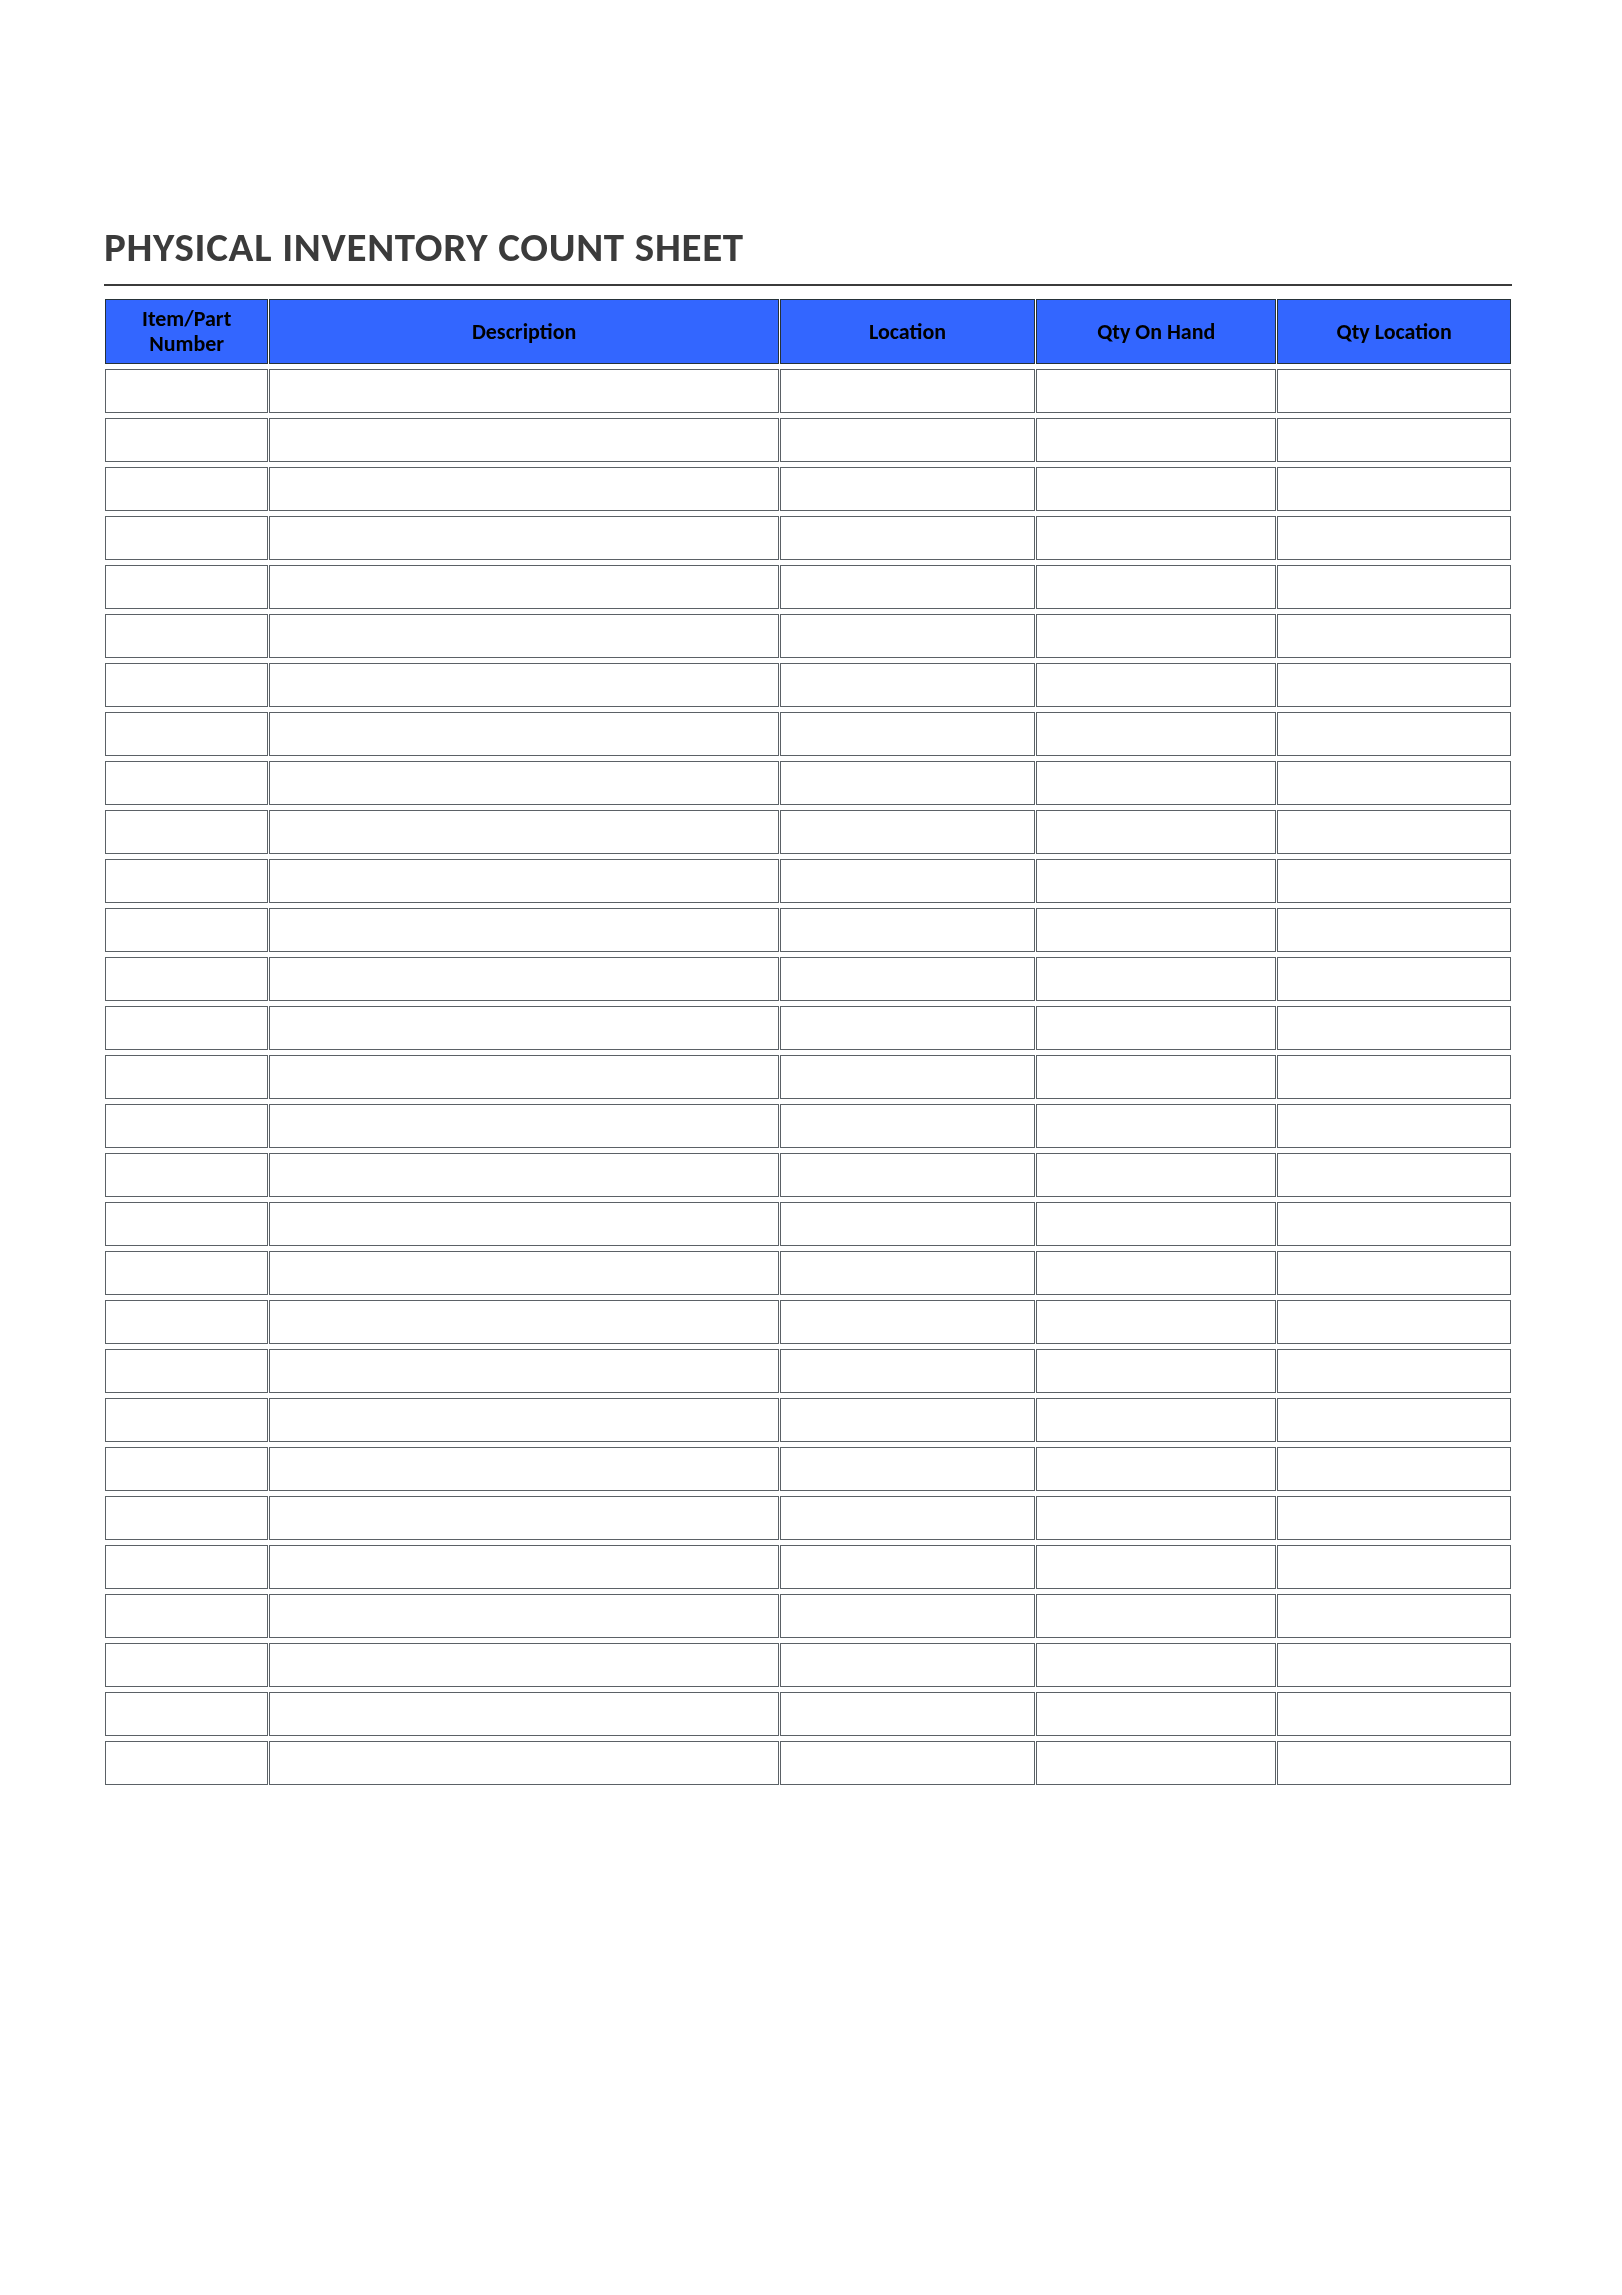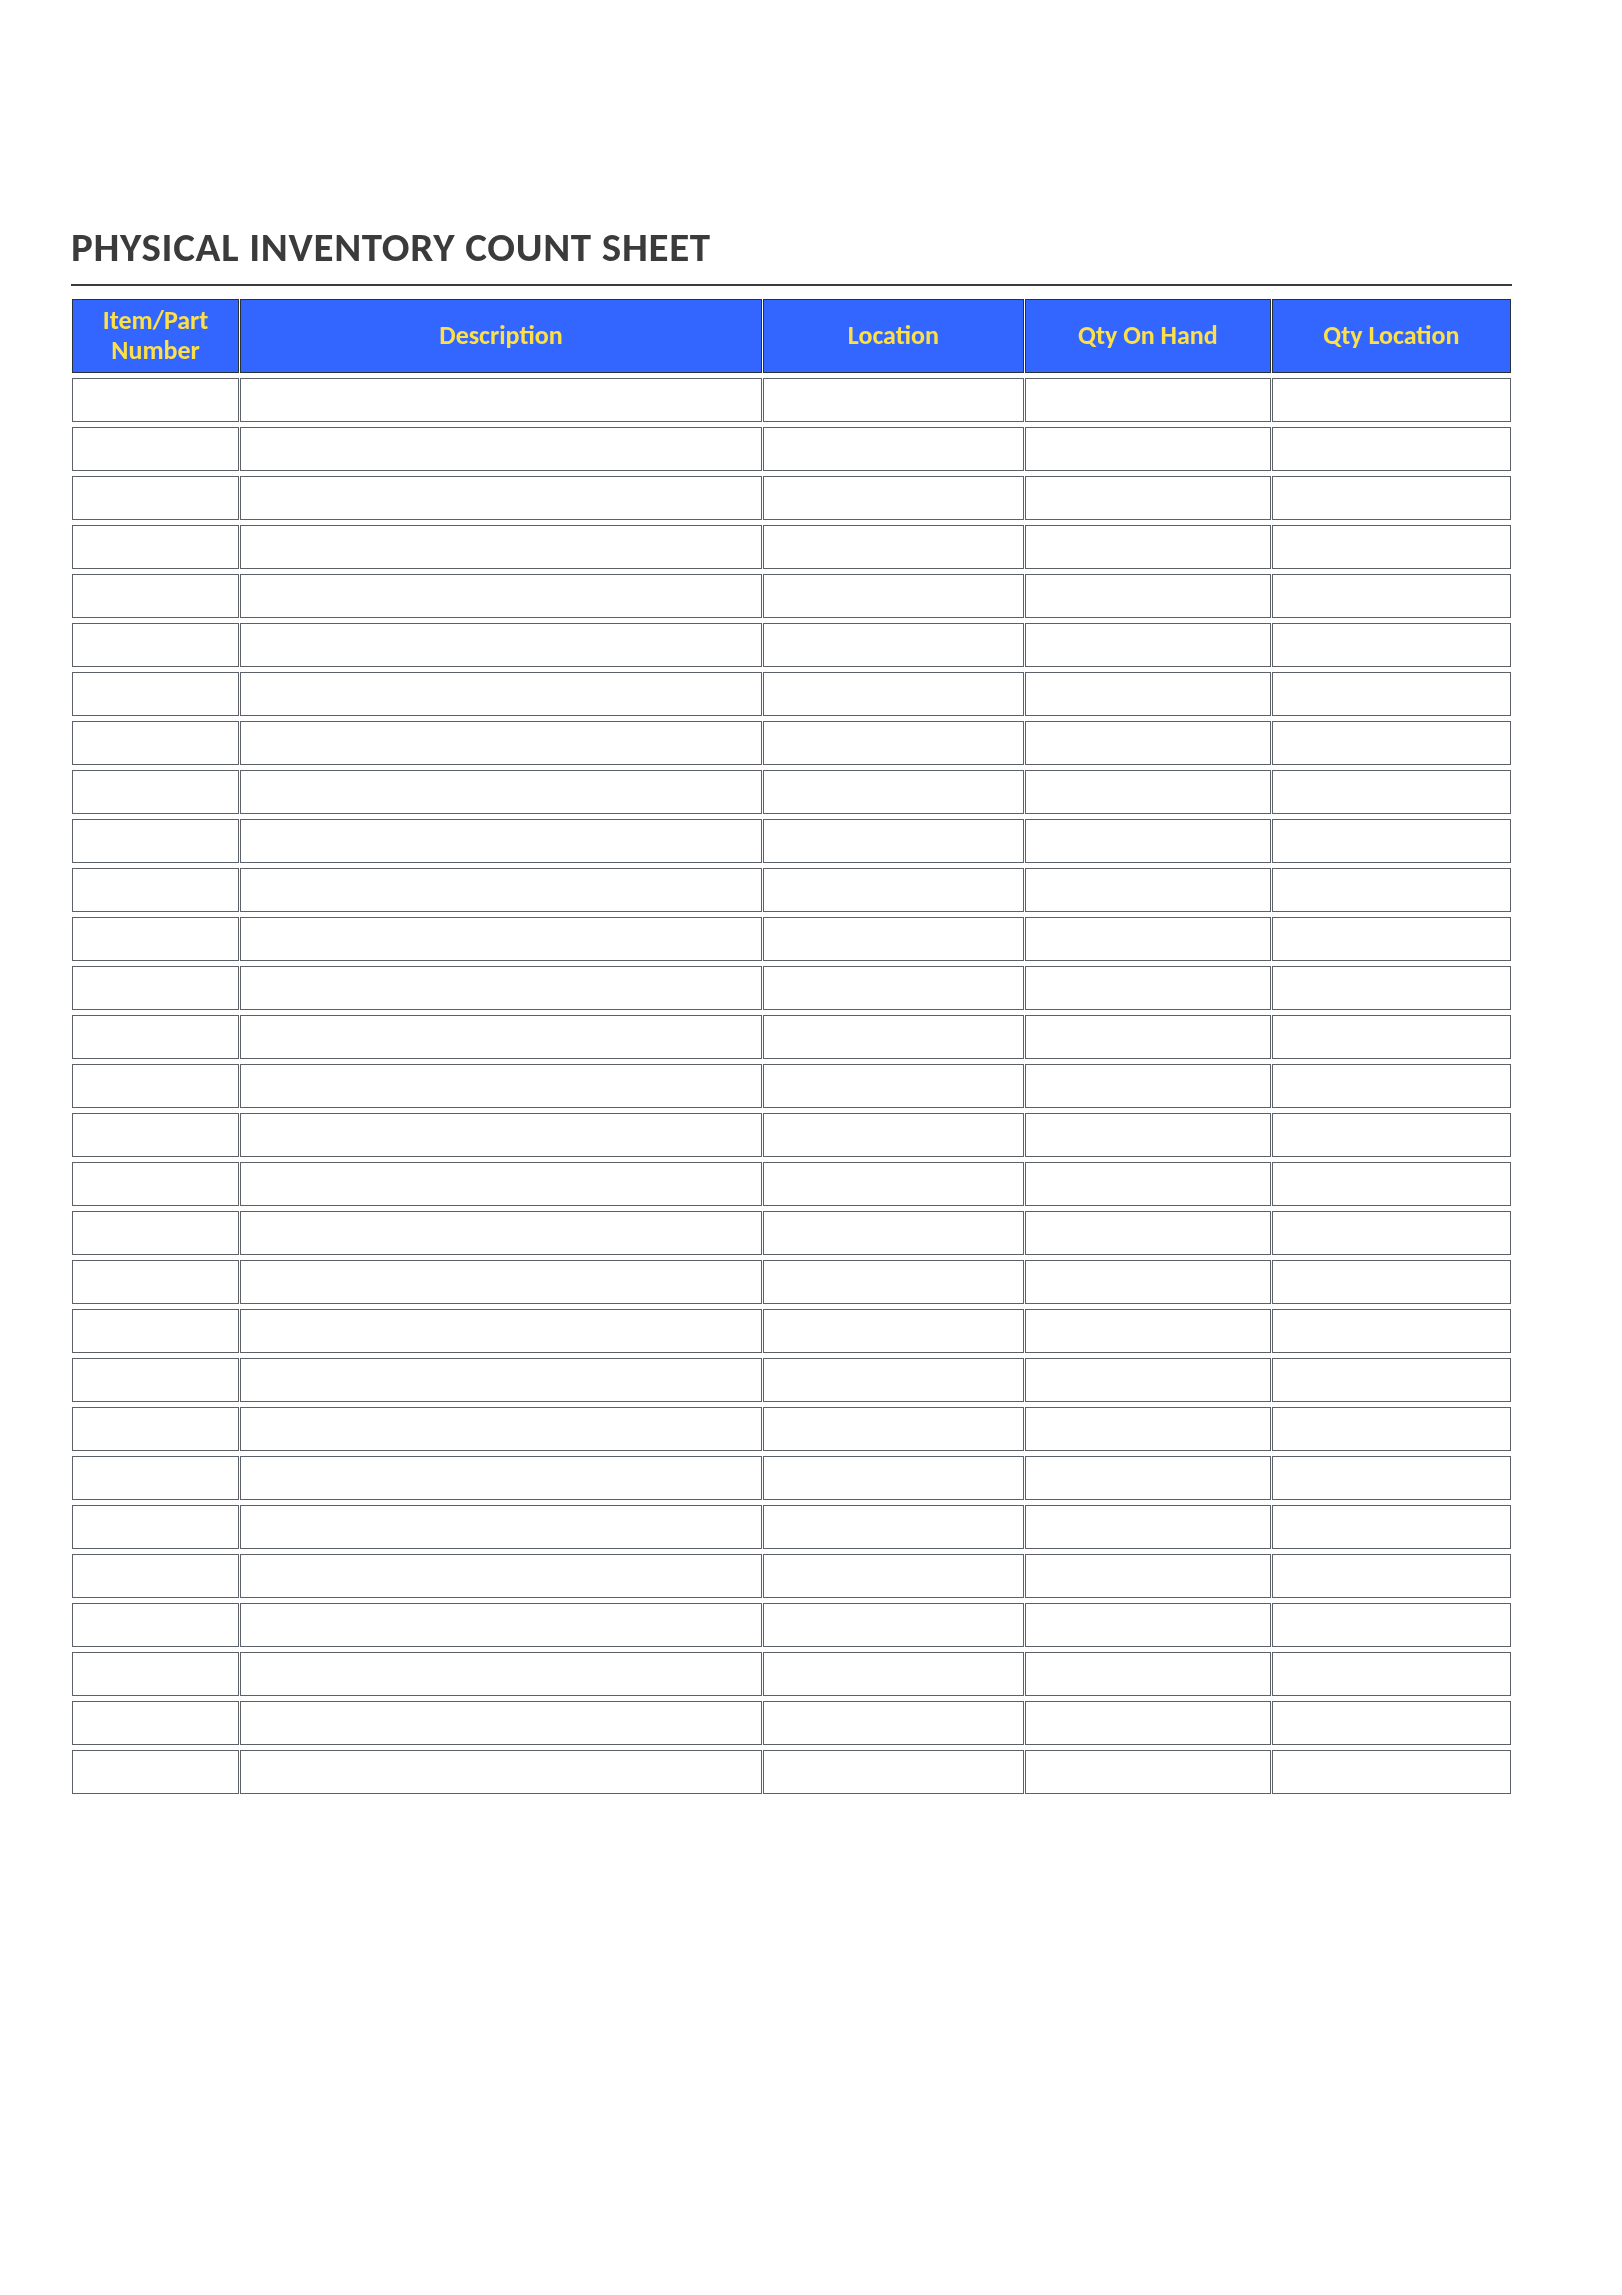--- a/index.html
+++ b/index.html
@@ -7,21 +7,21 @@
     margin: 0;
     padding: 0;
     width: 1623px;
     height: 2295px;
     background: #ffffff;
     font-family: "Calibri", "Segoe UI", Arial, sans-serif;
   }
   .page {
     width: 1623px;
     height: 2295px;
-    padding: 222px 111px 0 71px;
+    padding: 222px 111px 0 104px;
   }
   .title {
     font-size: 41px;
     font-weight: 700;
     color: #3b3b3b;
     letter-spacing: 0.7px;
     margin: 0 0 7.9px 0;
     padding-bottom: 11.8px;
     border-bottom: 2px solid #3b3b3b;
   }
@@ -33,23 +33,23 @@
     margin-bottom: 27.5px;
   }
   table.inv {
     border-collapse: separate;
     border-spacing: 1.3px 5.2px;
     width: 100%;
     table-layout: fixed;
   }
   table.inv th {
     background: #3366ff;
-    color: #fde047;
+    color: #000000;
     font-weight: 700;
-    font-size: 26px;
+    font-size: 22px;
     text-align: center;
     vertical-align: middle;
     padding: 6.5px 5.2px;
     line-height: 1.15;
     border: 1.3px solid #263238;
     height: 65px;
   }
   table.inv td {
     border: 1.3px solid #5b6166;
     height: 44px;

